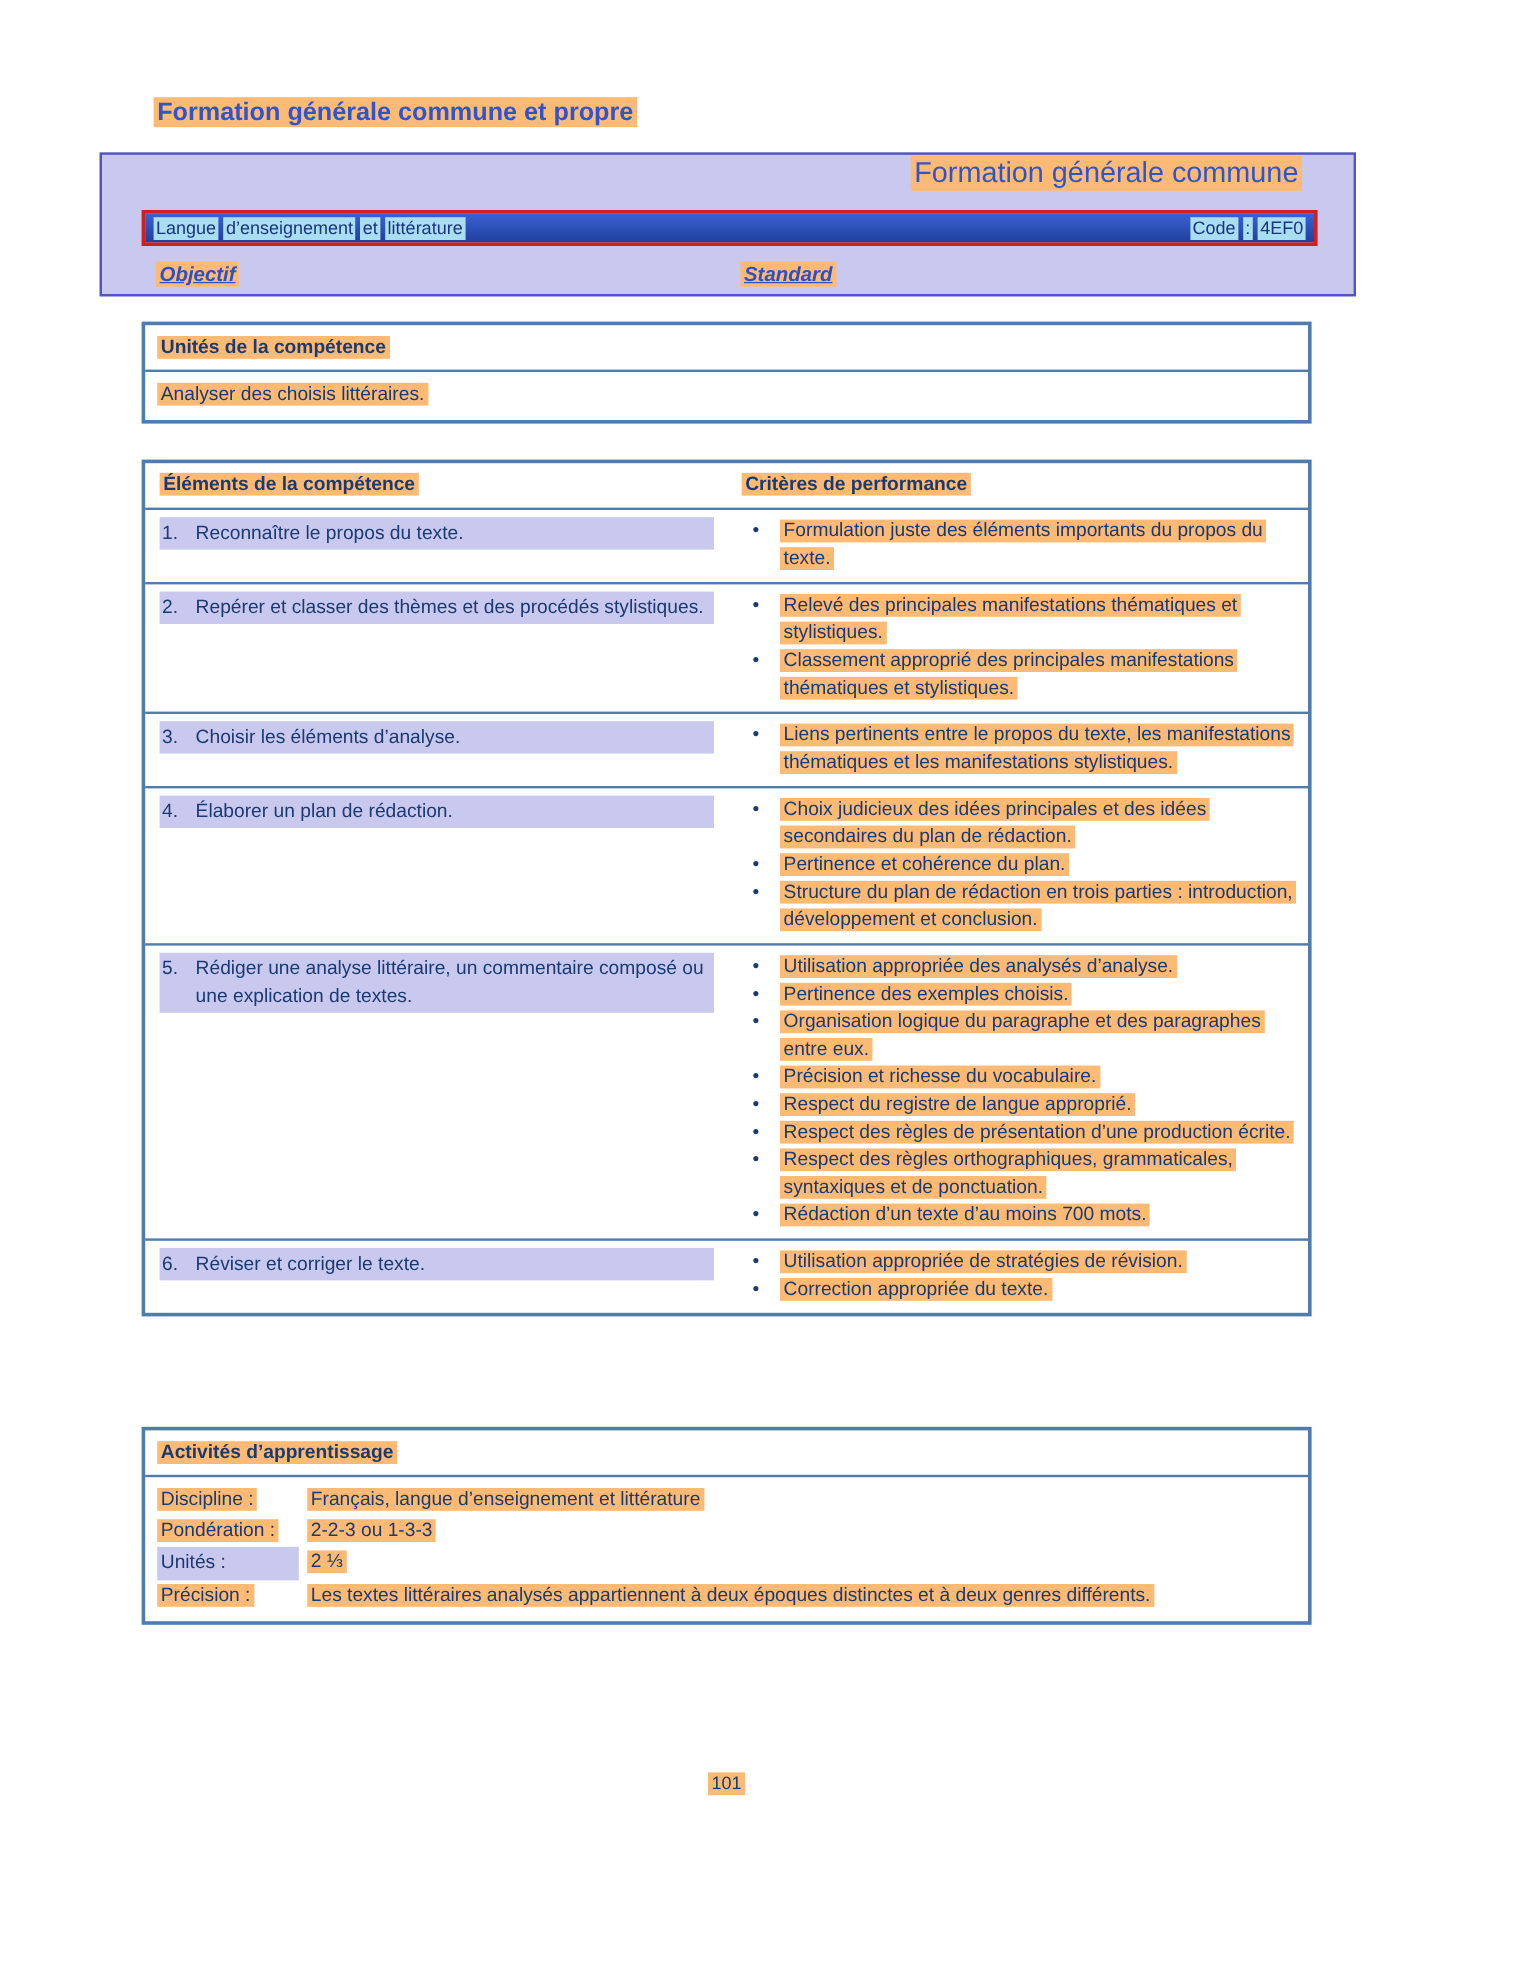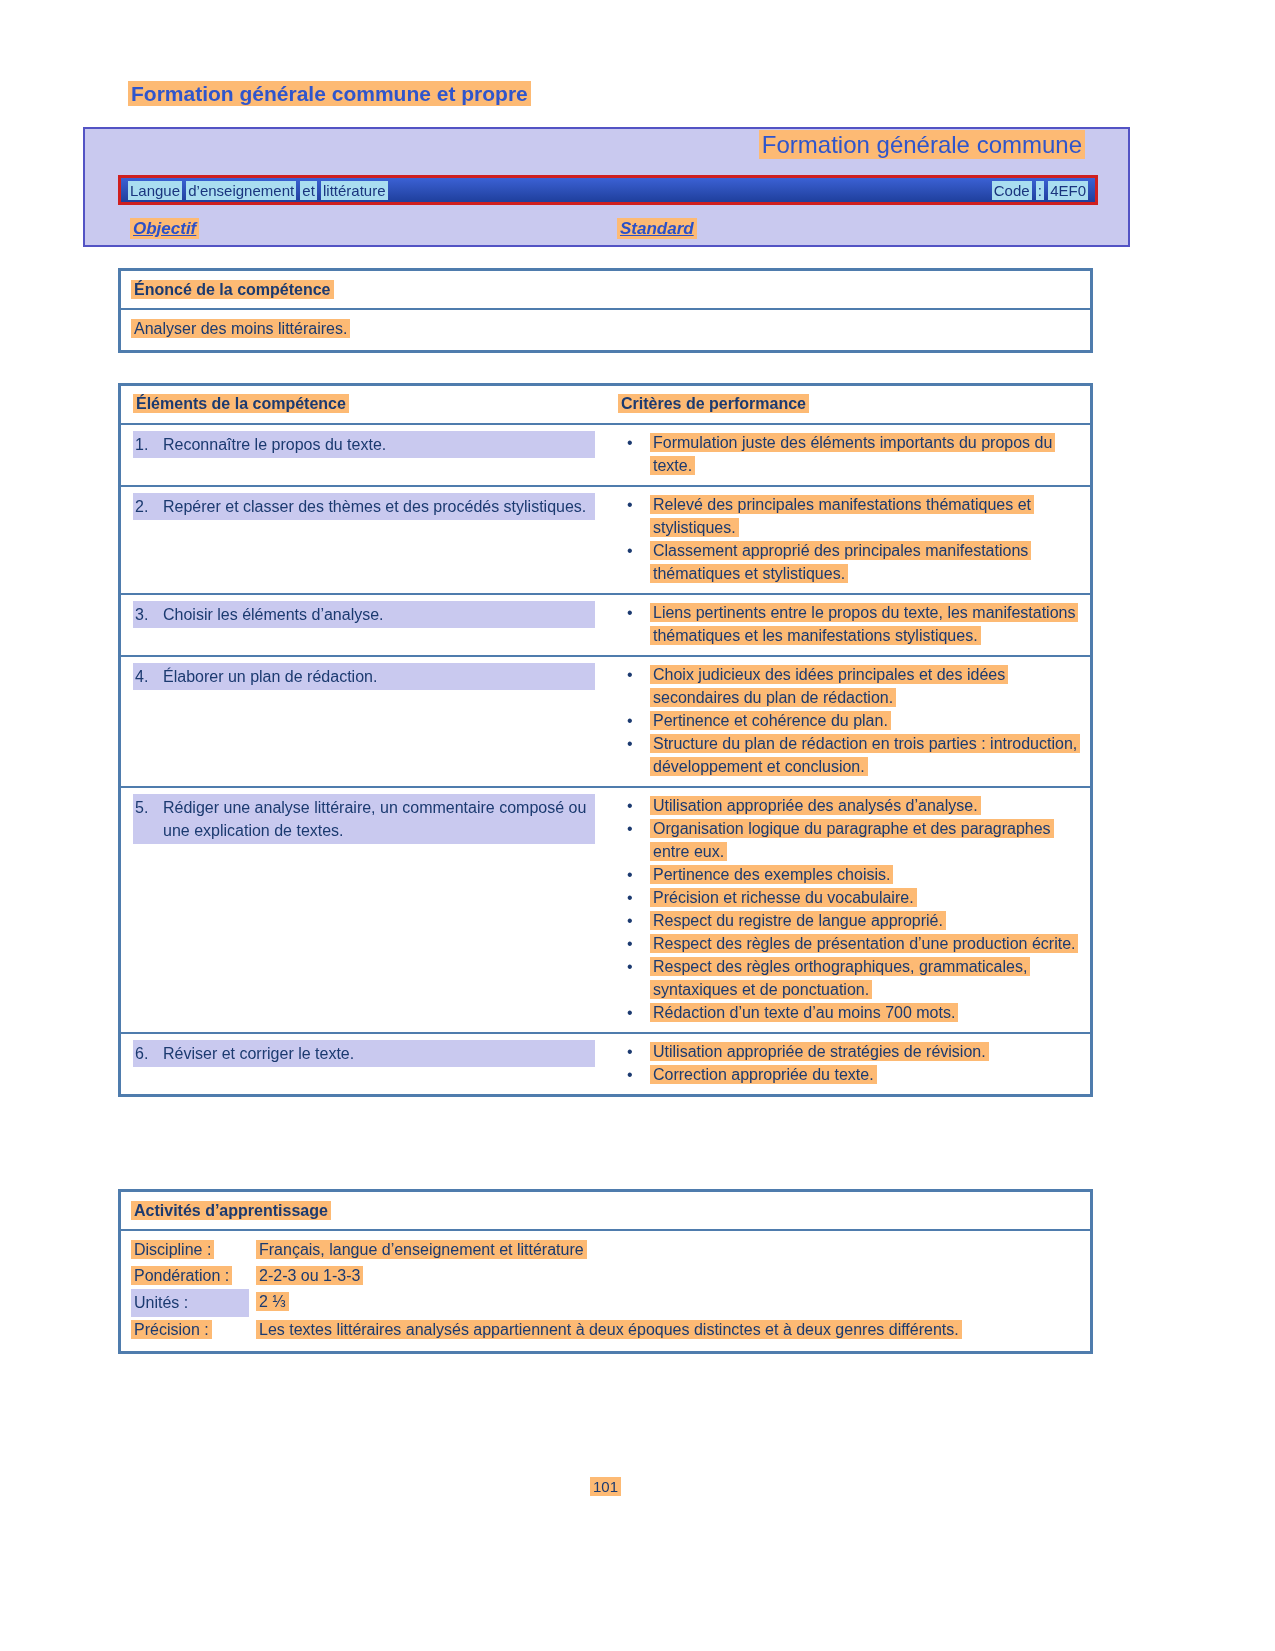--- a/index.html
+++ b/index.html
@@ -107,22 +107,22 @@
     <div class="program-label"><span class="hl">Formation générale commune</span></div>
     <div class="course-bar">
       <span class="word-boxes"><span class="wb">Langue</span> <span class="wb">d’enseignement</span> <span class="wb">et</span> <span class="wb">littérature</span></span>
       <span class="word-boxes"><span class="wb">Code</span> <span class="wb">:</span> <span class="wb">4EF0</span></span>
     </div>
     <span class="obj obj-std"><span class="hl">Objectif</span></span>
     <span class="std obj-std"><span class="hl">Standard</span></span>
   </div>
 
   <div class="tbl enonce">
-    <div class="tbl-h"><span class="hl bold">Énoncé de la compétence</span></div>
-    <div class="tbl-b"><span class="hl">Analyser des moins littéraires.</span></div>
+    <div class="tbl-h"><span class="hl bold">Unités de la compétence</span></div>
+    <div class="tbl-b"><span class="hl">Analyser des choisis littéraires.</span></div>
   </div>
 
   <div class="tbl comp">
     <div class="comp-header">
       <div class="c1"><span class="hl bold">Éléments de la compétence</span></div>
       <div class="c2"><span class="hl bold">Critères de performance</span></div>
     </div>
 
     <div class="comp-row">
       <div class="c1">
@@ -162,22 +162,22 @@
         <div class="crit"><span class="hl">Structure du plan de rédaction en trois parties : introduction, développement et conclusion.</span></div>
       </div>
     </div>
 
     <div class="comp-row">
       <div class="c1">
         <div class="el-block"><span class="el-num">5.</span><span>Rédiger une analyse littéraire, un commentaire composé ou une explication de textes.</span></div>
       </div>
       <div class="c2">
         <div class="crit"><span class="hl">Utilisation appropriée des analysés d’analyse.</span></div>
+        <div class="crit"><span class="hl">Pertinence des exemples choisis.</span></div>
         <div class="crit"><span class="hl">Organisation logique du paragraphe et des paragraphes entre eux.</span></div>
-        <div class="crit"><span class="hl">Pertinence des exemples choisis.</span></div>
         <div class="crit"><span class="hl">Précision et richesse du vocabulaire.</span></div>
         <div class="crit"><span class="hl">Respect du registre de langue approprié.</span></div>
         <div class="crit"><span class="hl">Respect des règles de présentation d’une production écrite.</span></div>
         <div class="crit"><span class="hl">Respect des règles orthographiques, grammaticales, syntaxiques et de ponctuation.</span></div>
         <div class="crit"><span class="hl">Rédaction d’un texte d’au moins 700 mots.</span></div>
       </div>
     </div>
 
     <div class="comp-row">
       <div class="c1">

